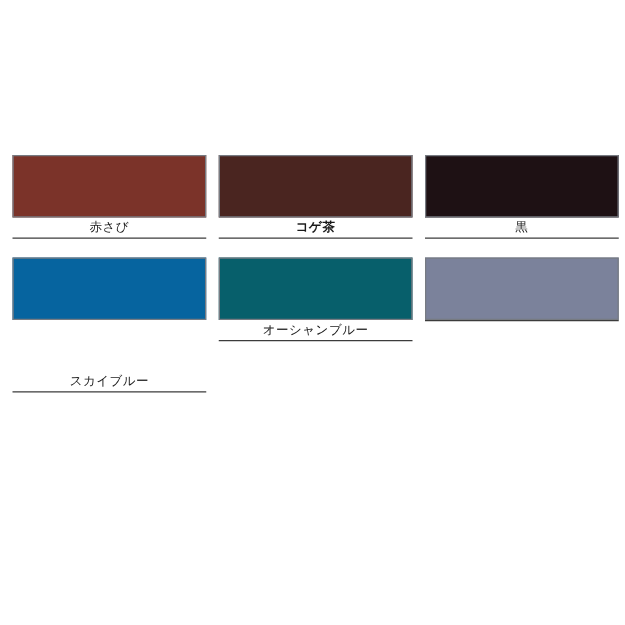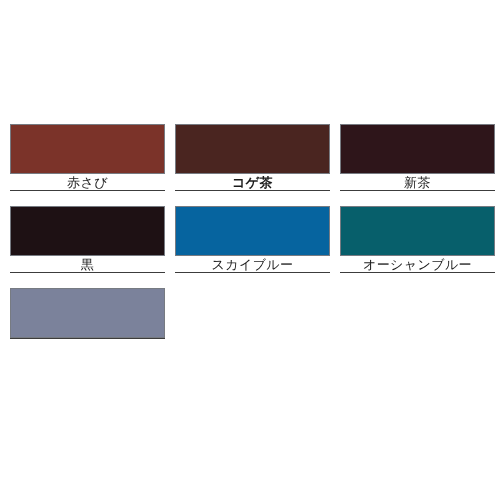--- a/index.html
+++ b/index.html
@@ -38,21 +38,21 @@
     align-items: stretch;
   }
   .swatch-chip {
     width: 155px;
     height: 50px;
     border: 1px solid #777b82;
     box-sizing: border-box;
     display: block;
   }
   .swatch-label {
-    font-size: 13px;
+    font-size: 10px;
     line-height: 11px;
     color: #1a1a1a;
     text-align: center;
     padding-top: 3px;
     padding-bottom: 2px;
     letter-spacing: 0.4px;
     white-space: nowrap;
     font-family: "DejaVu Sans", "Liberation Sans", sans-serif;
   }
   .swatch-rule {
@@ -73,35 +73,30 @@
       <span class="swatch-label" style="color: rgb(26, 26, 26);">赤さび</span>
       <span class="swatch-rule" style="background-color: rgb(60, 60, 60);"></span>
     </div>
 
     <div class="swatch-cell">
       <span class="swatch-chip" style="background-color: rgb(74, 37, 32); border-color: rgb(119, 123, 130);"></span>
       <span class="swatch-label" style="color: rgb(26, 26, 26); font-weight: bold;">コゲ茶</span>
       <span class="swatch-rule" style="background-color: rgb(60, 60, 60);"></span>
     </div>
 
-    <div class="swatch-cell">
-      <span class="swatch-chip" style="background-color: rgb(46, 21, 26); border-color: rgb(119, 123, 130);"></span>
-      <span class="swatch-label" style="color: rgb(26, 26, 26);">新茶</span>
-      <span class="swatch-rule" style="background-color: rgb(60, 60, 60);"></span>
-    </div>
 
     <div class="swatch-cell">
       <span class="swatch-chip" style="background-color: rgb(30, 17, 20); border-color: rgb(119, 123, 130);"></span>
       <span class="swatch-label" style="color: rgb(26, 26, 26);">黒</span>
       <span class="swatch-rule" style="background-color: rgb(60, 60, 60);"></span>
     </div>
 
     <div class="swatch-cell">
       <span class="swatch-chip" style="background-color: rgb(6, 100, 159); border-color: rgb(119, 123, 130);"></span>
-      <span class="swatch-label" style="color: rgb(26, 26, 26);">スカイブルー</span>
+      <span class="swatch-label" style="color: rgb(26, 26, 26); margin-top: 41px;">スカイブルー</span>
       <span class="swatch-rule" style="background-color: rgb(60, 60, 60);"></span>
     </div>
 
     <div class="swatch-cell">
       <span class="swatch-chip" style="background-color: rgb(7, 95, 107); border-color: rgb(119, 123, 130);"></span>
       <span class="swatch-label" style="color: rgb(26, 26, 26);">オーシャンブルー</span>
       <span class="swatch-rule" style="background-color: rgb(60, 60, 60);"></span>
     </div>
 
     <div class="swatch-cell">

